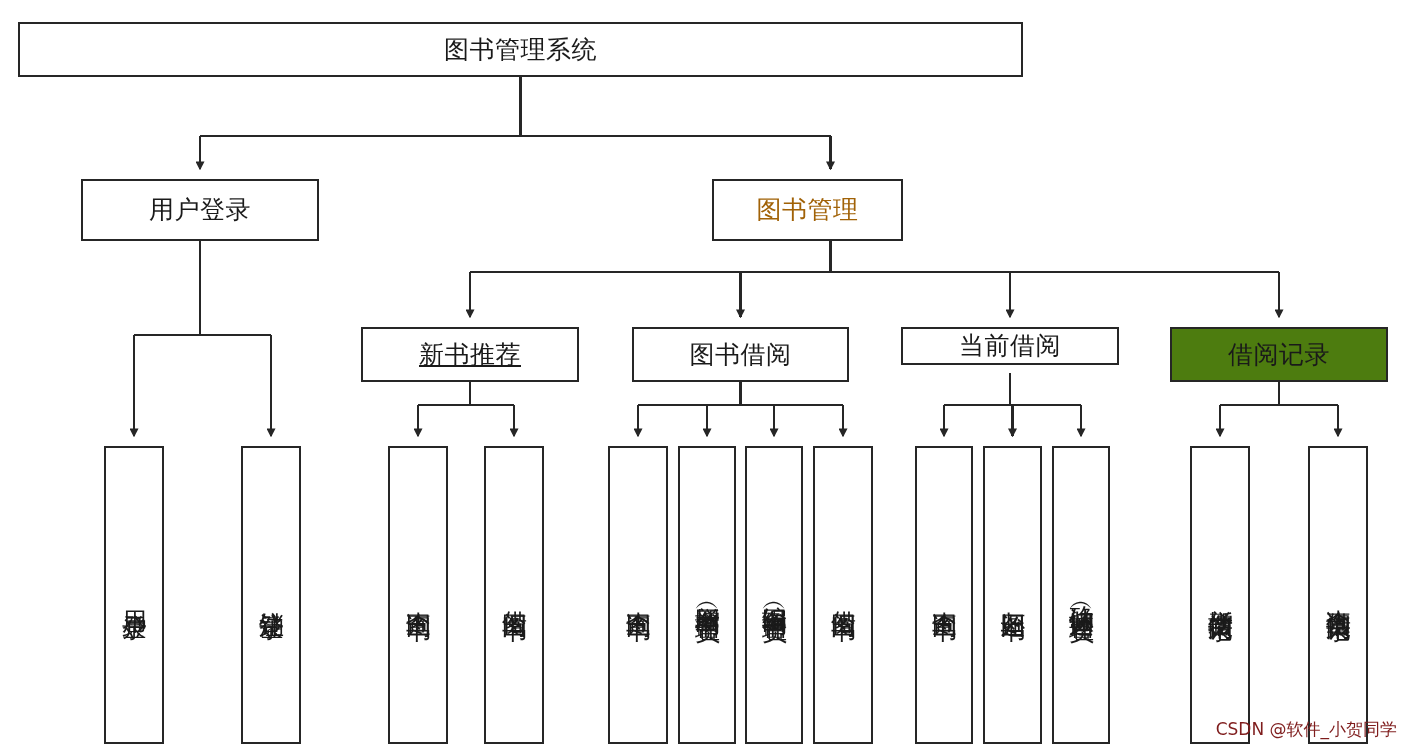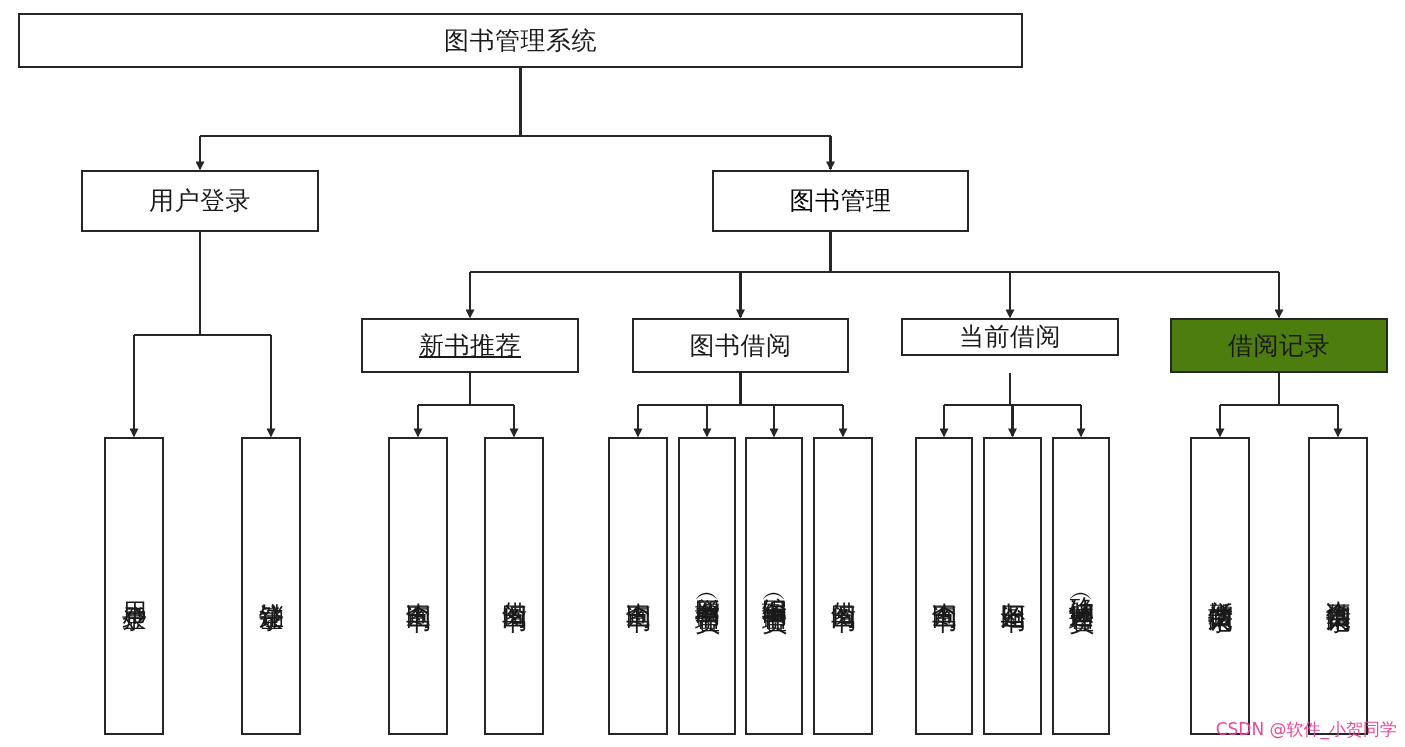--- a/index.html
+++ b/index.html
@@ -28,20 +28,21 @@
   }
   .node {
     position: absolute;
     box-sizing: border-box;
     background: #ffffff;
     border: 2.5px solid #262626;
     display: flex;
     align-items: center;
     justify-content: center;
     color: #1a1a1a;
+    margin-top: 9px;
   }
   .node-h {
     font-size: 25px;
     line-height: 1.1;
     letter-spacing: 0.5px;
     white-space: nowrap;
   }
   .node-v {
     font-size: 25px;
     line-height: 1.12;
@@ -54,21 +55,21 @@
   .node-v .vtext {
     writing-mode: vertical-rl;
     text-orientation: upright;
     display: block;
   }
   #watermark {
     position: absolute;
     right: 8px;
     bottom: 6px;
     font-size: 17px;
-    color: #ec4899;
+    color: #7f1d1d;
     white-space: nowrap;
     font-family: "DejaVu Sans", "Liberation Sans", sans-serif;
     margin-left: 24px;
   }
 </style>
 </head>
 <body>
 
 <div id="diagram-root">
 
@@ -115,21 +116,21 @@
       </g>
   </svg>
 
   <div id="nodes-layer">
       <div class="node node-h" style="left: 18px; top: 13px; width: 1005px; height: 55px; border-color: rgb(38, 38, 38); background: rgb(255, 255, 255); color: rgb(26, 26, 26);">
         <span>图书管理系统</span>
       </div>
       <div class="node node-h" style="left: 81px; top: 170px; width: 238px; height: 62px; border-color: rgb(38, 38, 38); background: rgb(255, 255, 255); color: rgb(26, 26, 26);">
         <span>用户登录</span>
       </div>
-      <div class="node node-h" style="left: 712px; top: 170px; width: 257px; height: 62px; border-color: rgb(38, 38, 38); background: rgb(255, 255, 255); color: #000000;">
+      <div class="node node-h" style="left: 712px; top: 170px; width: 191px; height: 62px; border-color: rgb(38, 38, 38); background: rgb(255, 255, 255); color: #a16207;">
         <span>图书管理</span>
       </div>
       <div class="node node-h" style="left: 361px; top: 318px; width: 218px; height: 55px; border-color: rgb(38, 38, 38); background: rgb(255, 255, 255); color: rgb(26, 26, 26); text-decoration: underline;">
         <span>新书推荐</span>
       </div>
       <div class="node node-h" style="left: 632px; top: 318px; width: 217px; height: 55px; border-color: rgb(38, 38, 38); background: rgb(255, 255, 255); color: rgb(26, 26, 26); justify-content: center;">
         <span>图书借阅</span>
       </div>
       <div class="node node-h" style="left: 901px; top: 318px; width: 218px; height: 38px; border-color: rgb(38, 38, 38); background: rgb(255, 255, 255); color: rgb(26, 26, 26);">
         <span>当前借阅</span>

